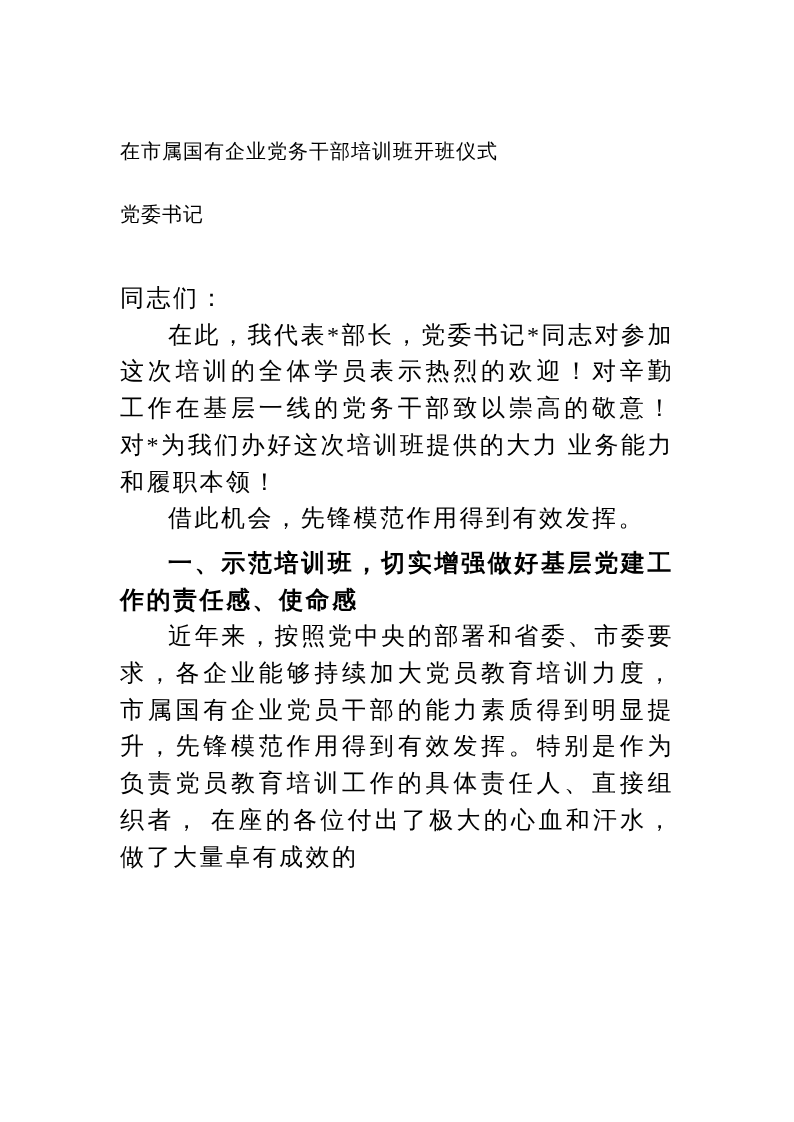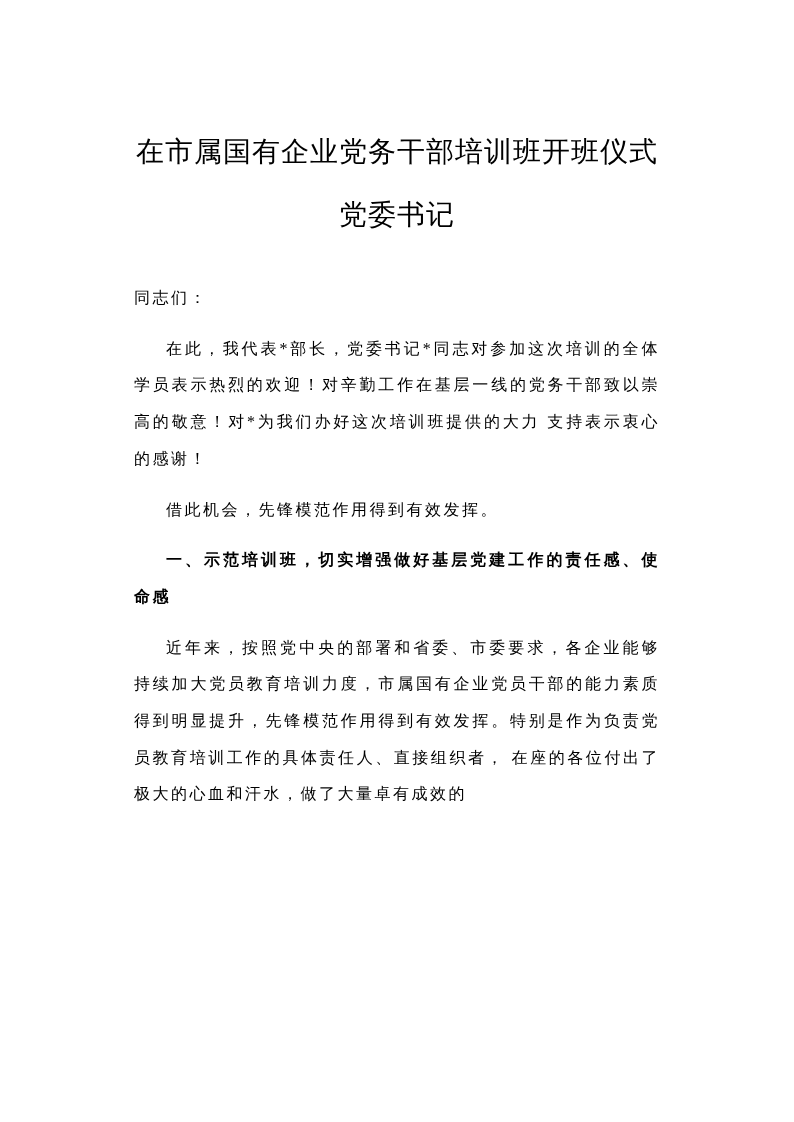--- a/index.html
+++ b/index.html
@@ -14,33 +14,33 @@
     box-sizing: border-box;
     margin: 0 auto;
     padding: 120px 120px 0 120px;
     background: #ffffff;
     color: #000000;
     overflow: hidden;
     font-family: "Liberation Serif", "DejaVu Serif", serif;
   }
   .doc-title {
     margin: 0 0 34px 0;
-    font-size: 28px;
+    font-size: 20px;
     font-weight: normal;
     line-height: 63px;
     letter-spacing: 1px;
-    text-align: center;
+    text-align: left;
     color: #000000;
   }
   .doc-title .title-line {
     display: block;
   }
   .doc-body p {
-    margin: 14px;
-    font-size: 16px;
+    margin: 0;
+    font-size: 24px;
     line-height: 36.7px;
     letter-spacing: 2.5px;
     text-align: justify;
     text-justify: inter-character;
     color: #000000;
   }
   .doc-body p.salutation {
     text-indent: 0;
   }
   .doc-body p.body {
@@ -57,19 +57,19 @@
 <body>
 
 <div class="page">
   <h1 class="doc-title">
     <span class="title-line">在市属国有企业党务干部培训班开班仪式</span>
     <span class="title-line">党委书记</span>
   </h1>
 
   <div class="doc-body">
       <p class="salutation">同志们：</p>
-      <p class="body">在此，我代表*部长，党委书记*同志对参加这次培训的全体学员表示热烈的欢迎！对辛勤工作在基层一线的党务干部致以崇高的敬意！对*为我们办好这次培训班提供的大力 支持表示衷心的感谢！</p>
+      <p class="body">在此，我代表*部长，党委书记*同志对参加这次培训的全体学员表示热烈的欢迎！对辛勤工作在基层一线的党务干部致以崇高的敬意！对*为我们办好这次培训班提供的大力 业务能力和履职本领！</p>
       <p class="body">借此机会，先锋模范作用得到有效发挥。</p>
       <p class="heading">一、示范培训班，切实增强做好基层党建工作的责任感、使命感</p>
       <p class="body">近年来，按照党中央的部署和省委、市委要求，各企业能够持续加大党员教育培训力度，市属国有企业党员干部的能力素质得到明显提升，先锋模范作用得到有效发挥。特别是作为负责党员教育培训工作的具体责任人、直接组织者， 在座的各位付出了极大的心血和汗水，做了大量卓有成效的</p>
     </div>
 
 </div>
 
 </body></html>

